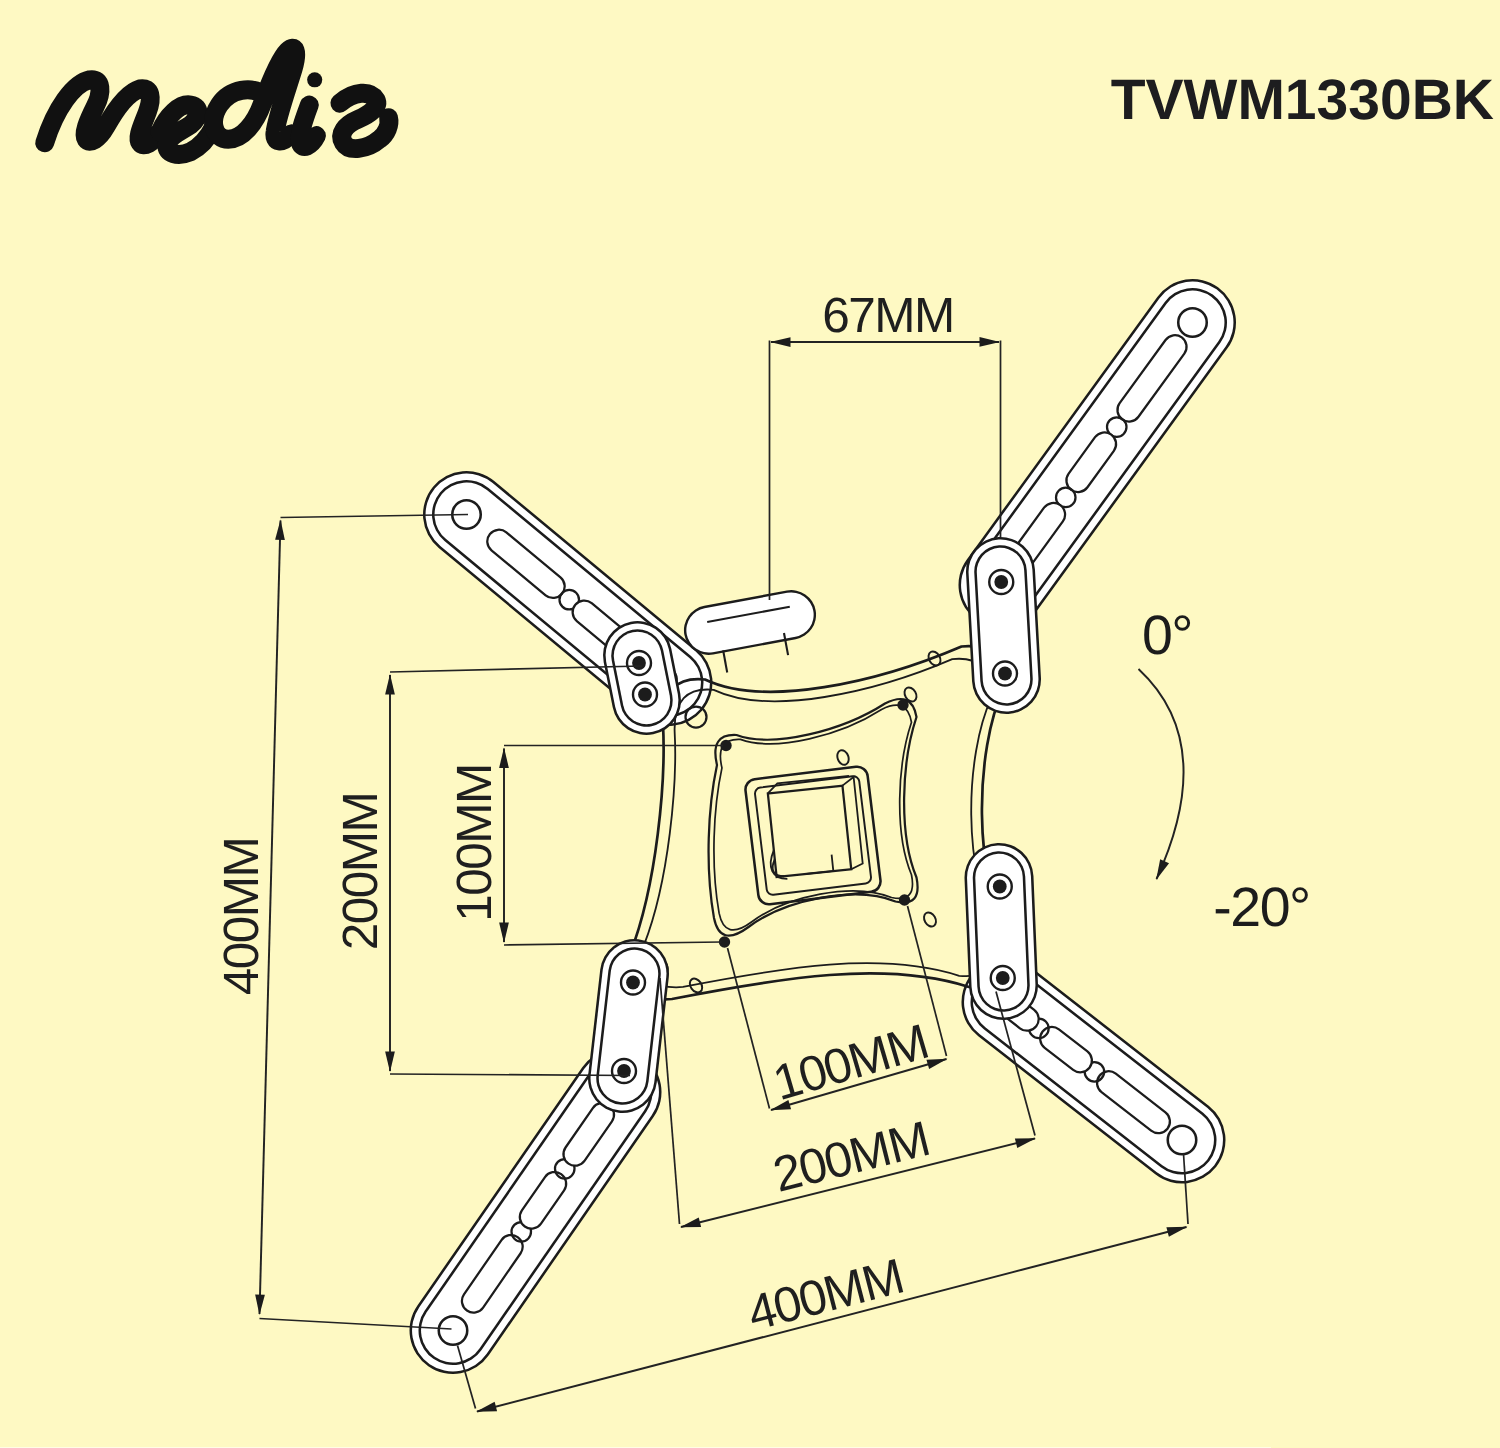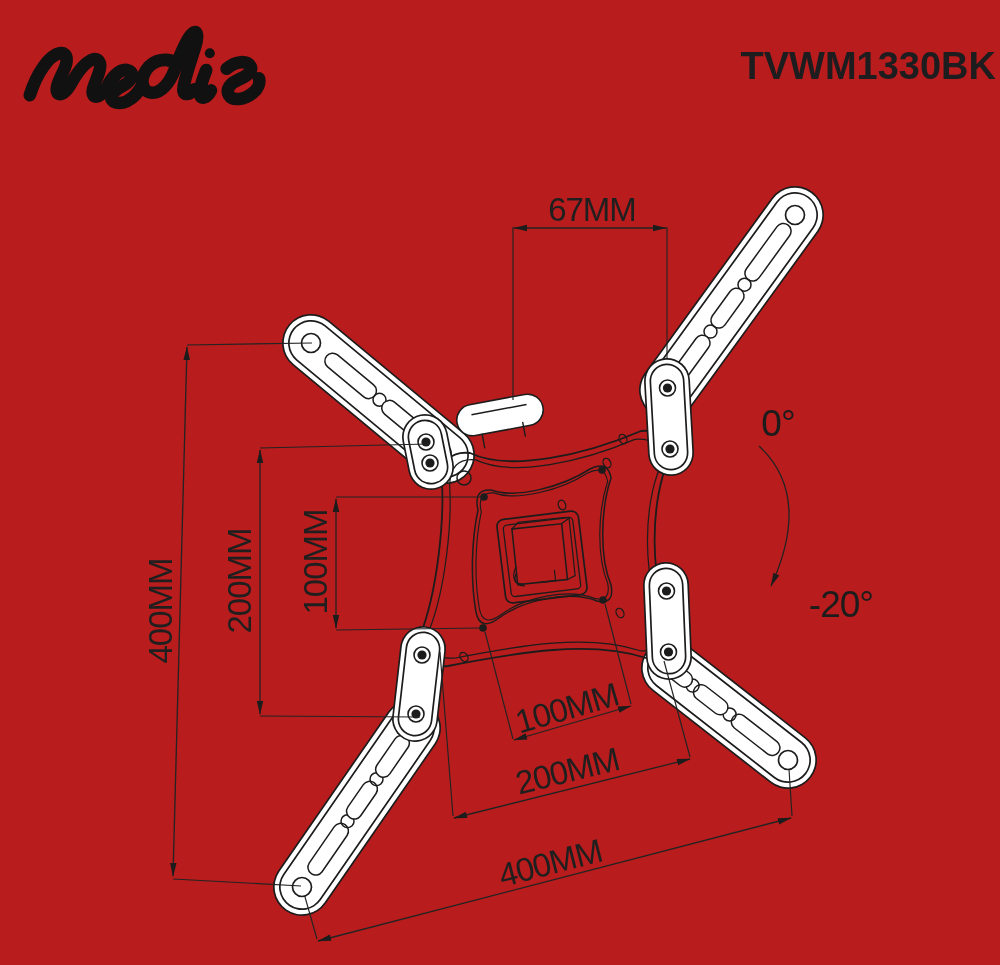--- a/index.html
+++ b/index.html
@@ -1,16 +1,16 @@
 <!DOCTYPE html>
 <html><head>
 <meta charset="utf-8">
 <style>
   html,body{margin:0;padding:0;background:#ffffff;}
-  .page{position:relative;width:1000px;height:965px;background:#b91c1c;overflow:hidden;
+  .page{position:relative;width:1000px;height:965px;background:#fef9c3;overflow:hidden;
         font-family:"Liberation Sans", sans-serif;}
   svg{display:block;}
   .s{stroke:#1c1c1c;fill:none;}
   .w{stroke:#ffffff;fill:none;}
   .cap{stroke-linecap:round;}
   .dim{stroke:#232323;stroke-width:1.3;fill:none;}
   .ext{stroke:#232323;stroke-width:1.15;fill:none;}
   text.dlab{font-family:"Liberation Sans",sans-serif;font-size:33px;fill:#1f1f1f;
             letter-spacing:-1px;text-anchor:middle;}
   text.alab{font-family:"Liberation Sans",sans-serif;font-size:37px;fill:#1c1c1c;

